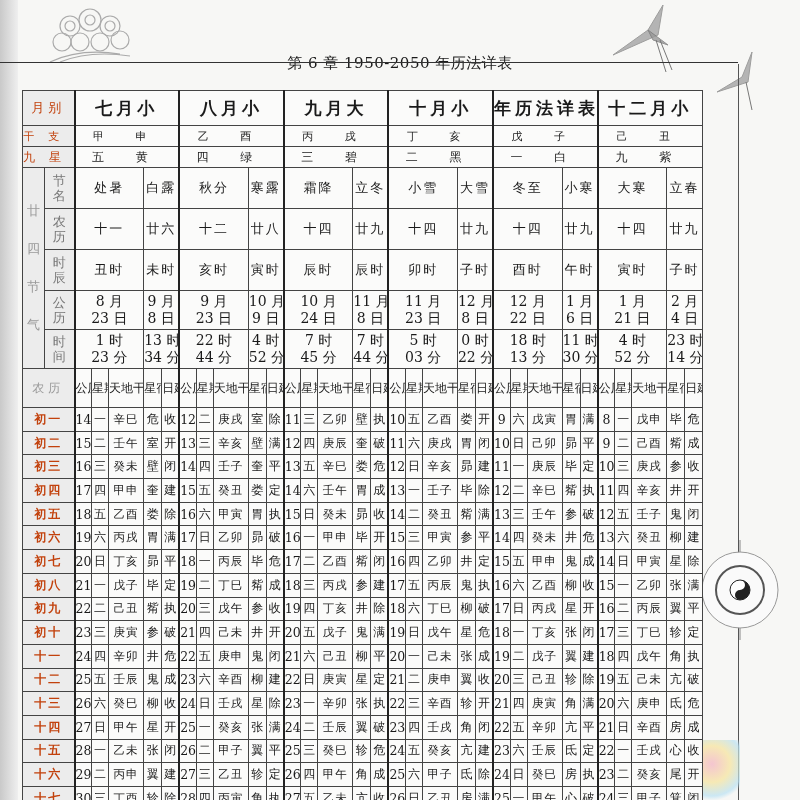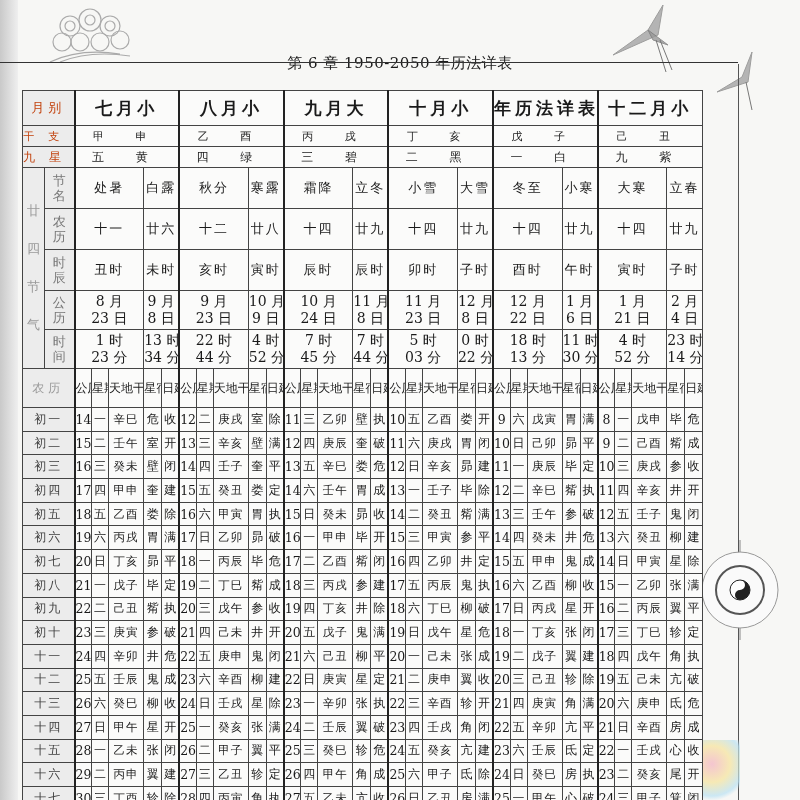--- a/index.html
+++ b/index.html
@@ -30,21 +30,21 @@
   .row-gz td { height:20px; font-size:11px; letter-spacing:14px; }
   .row-jx td { height:20px; font-size:12px; letter-spacing:14px; }
   .row-jq td { font-size:13px; }
   .jq-name td.v { height:40px; letter-spacing:2px; }
   .jq-nl td.v { height:40px; letter-spacing:2px; }
   .jq-sc td.v { height:40px; letter-spacing:2px; }
   .jq-gl td.v, .jq-sj td.v { height:38px; line-height:17px; font-size:14px; }
   .colhdr td { height:38px; font-size:12px; line-height:14px; white-space:normal; }
   .colhdr td.lbl { font-size:12px; }
   .day td { height:22.7px; font-size:12px; }
-  .day td.dl { background:#ececec; color:#404040; letter-spacing:2px; font-size:12px; }
+  .day td.dl { background:#ececec; color:#c2410c; letter-spacing:2px; font-size:12px;font-weight:bold; }
   .day td.n { font-size:12.5px; }
   .day td.gz { letter-spacing:1px; font-size:11.5px; }
 </style>
 </head>
 <body>
 
 <div class="page-shadow"></div>
 
 <svg class="cloud" viewBox="0 0 110 60">
   <g fill="none" stroke="#aaa" stroke-width="1.2">

